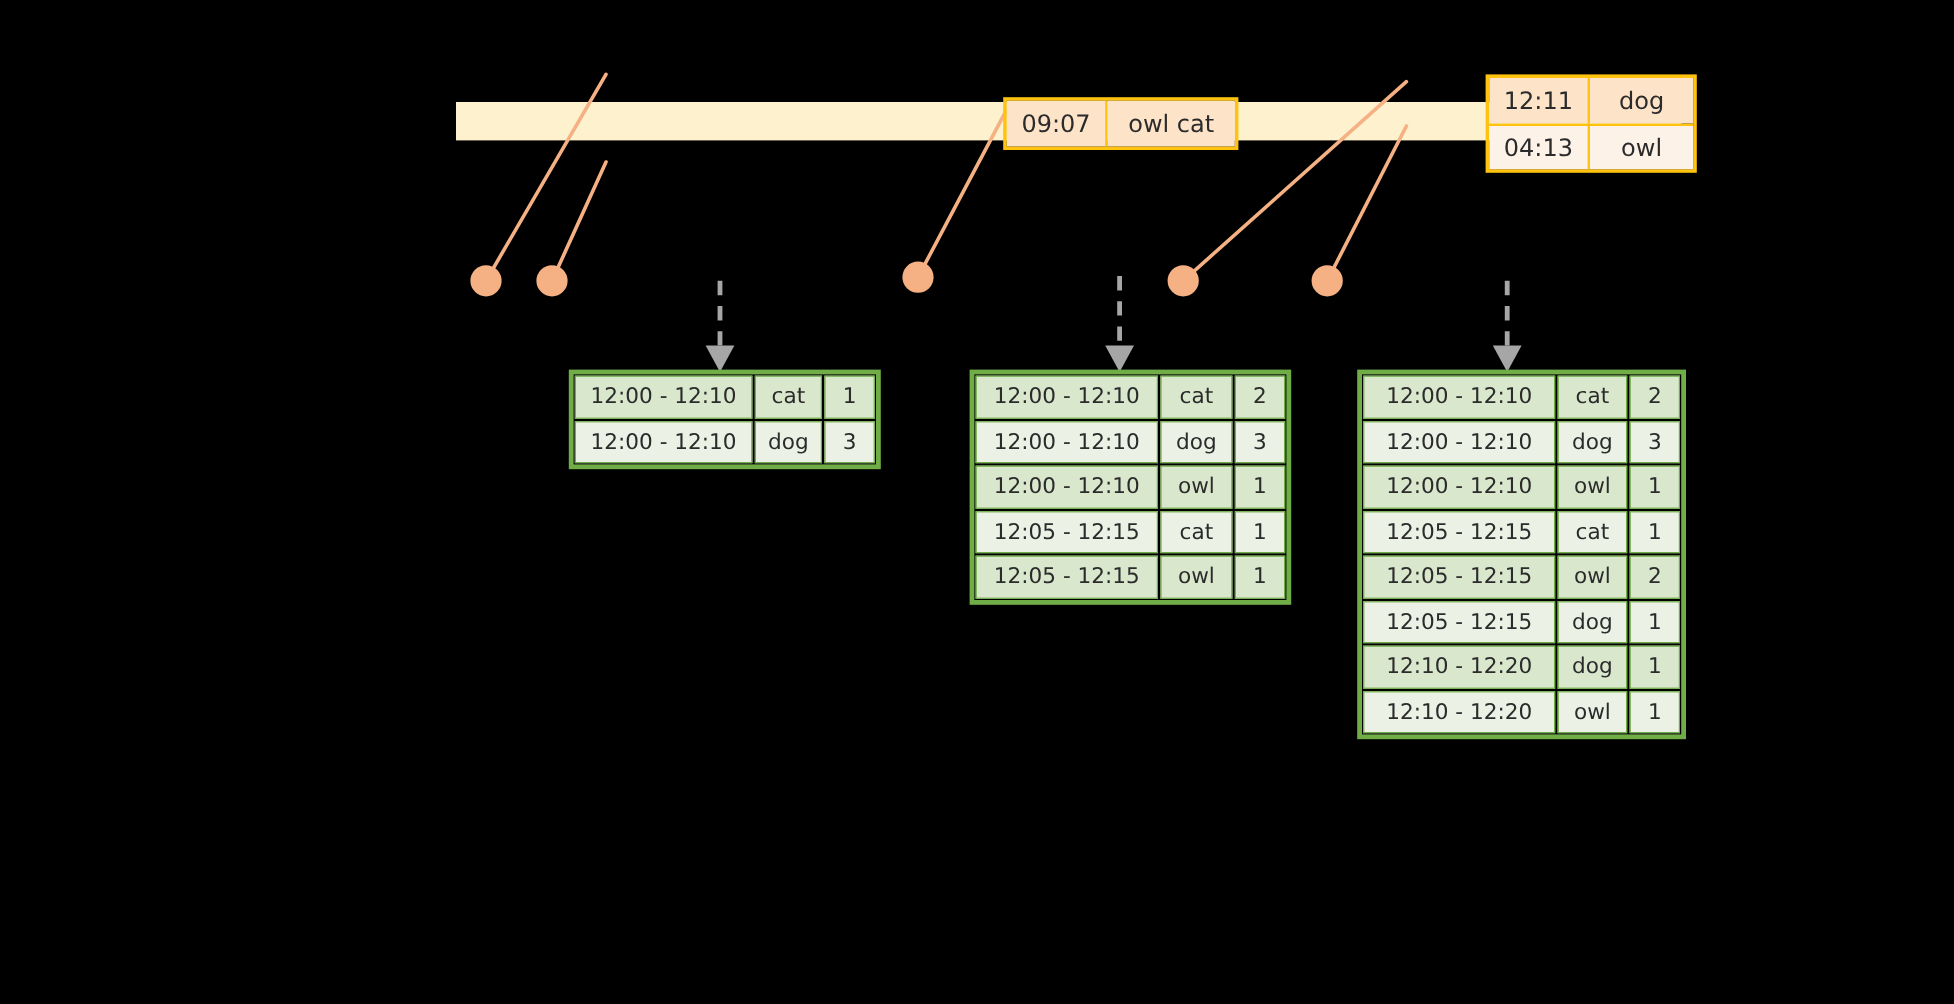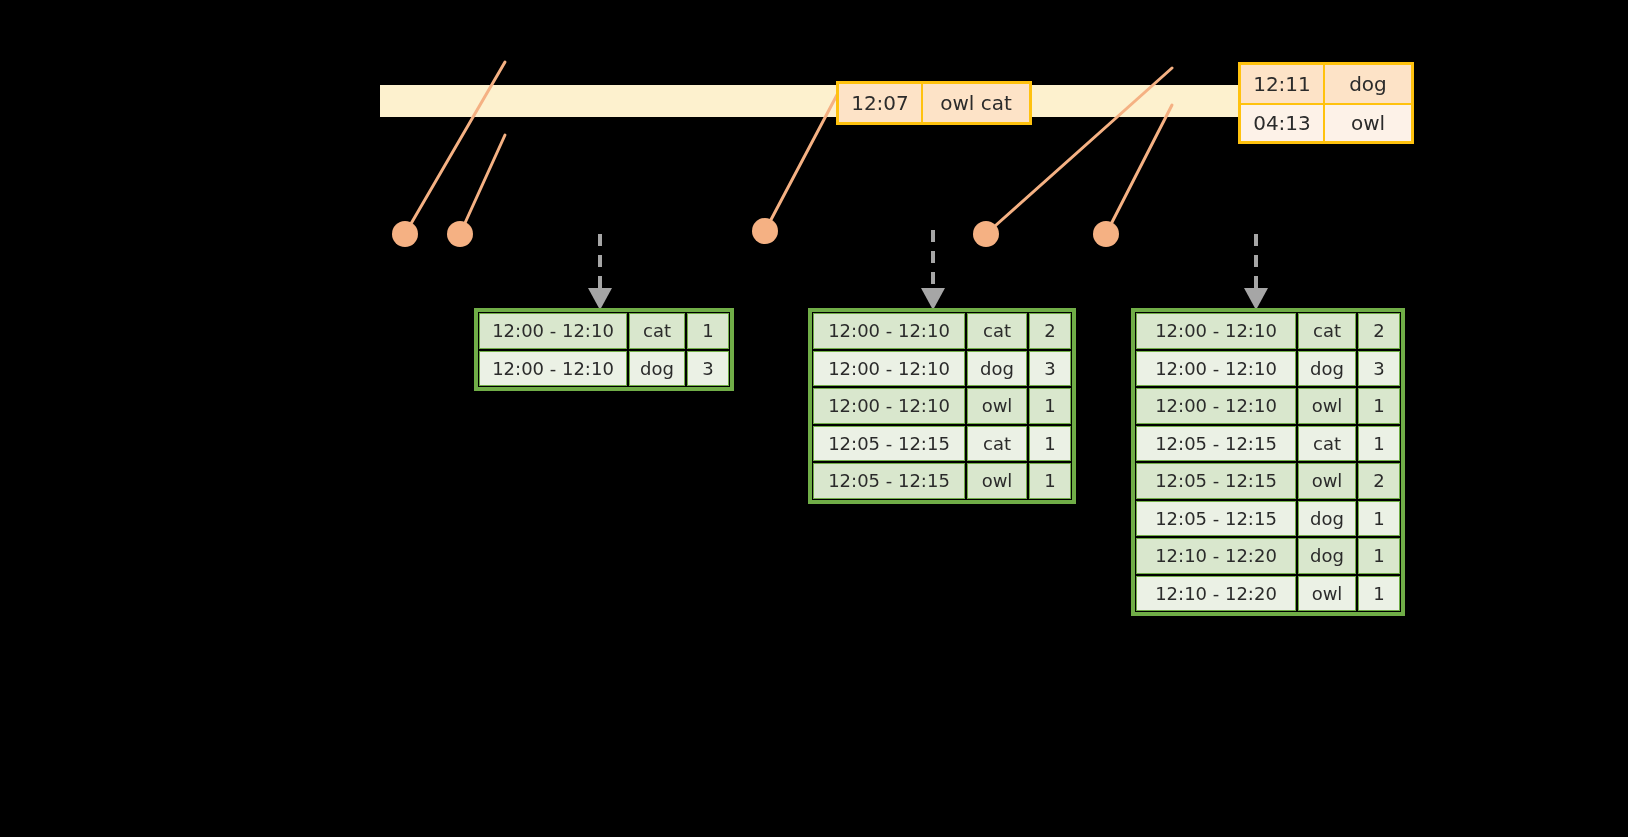--- a/index.html
+++ b/index.html
@@ -172,21 +172,21 @@
 
   <div class="conn-dot" style="left:392px;top:221px;"></div>
   <div class="conn-dot" style="left:447px;top:221px;"></div>
   <div class="conn-dot" style="left:752px;top:218px;"></div>
   <div class="conn-dot" style="left:973px;top:221px;"></div>
   <div class="conn-dot" style="left:1093px;top:221px;"></div>
 
 
   <div class="event-box" id="event-box-2">
     <div class="event-row shade-a">
-      <div class="ev-time">12:07</div>
+      <div class="ev-time">09:07</div>
       <div class="ev-text">owl cat</div>
     </div>
   </div>
 
   <div class="event-box" id="event-box-3">
     <div class="event-row shade-a">
       <div class="ev-time">12:11</div>
       <div class="ev-text">dog</div>
     </div>
     <div class="event-row shade-b">

